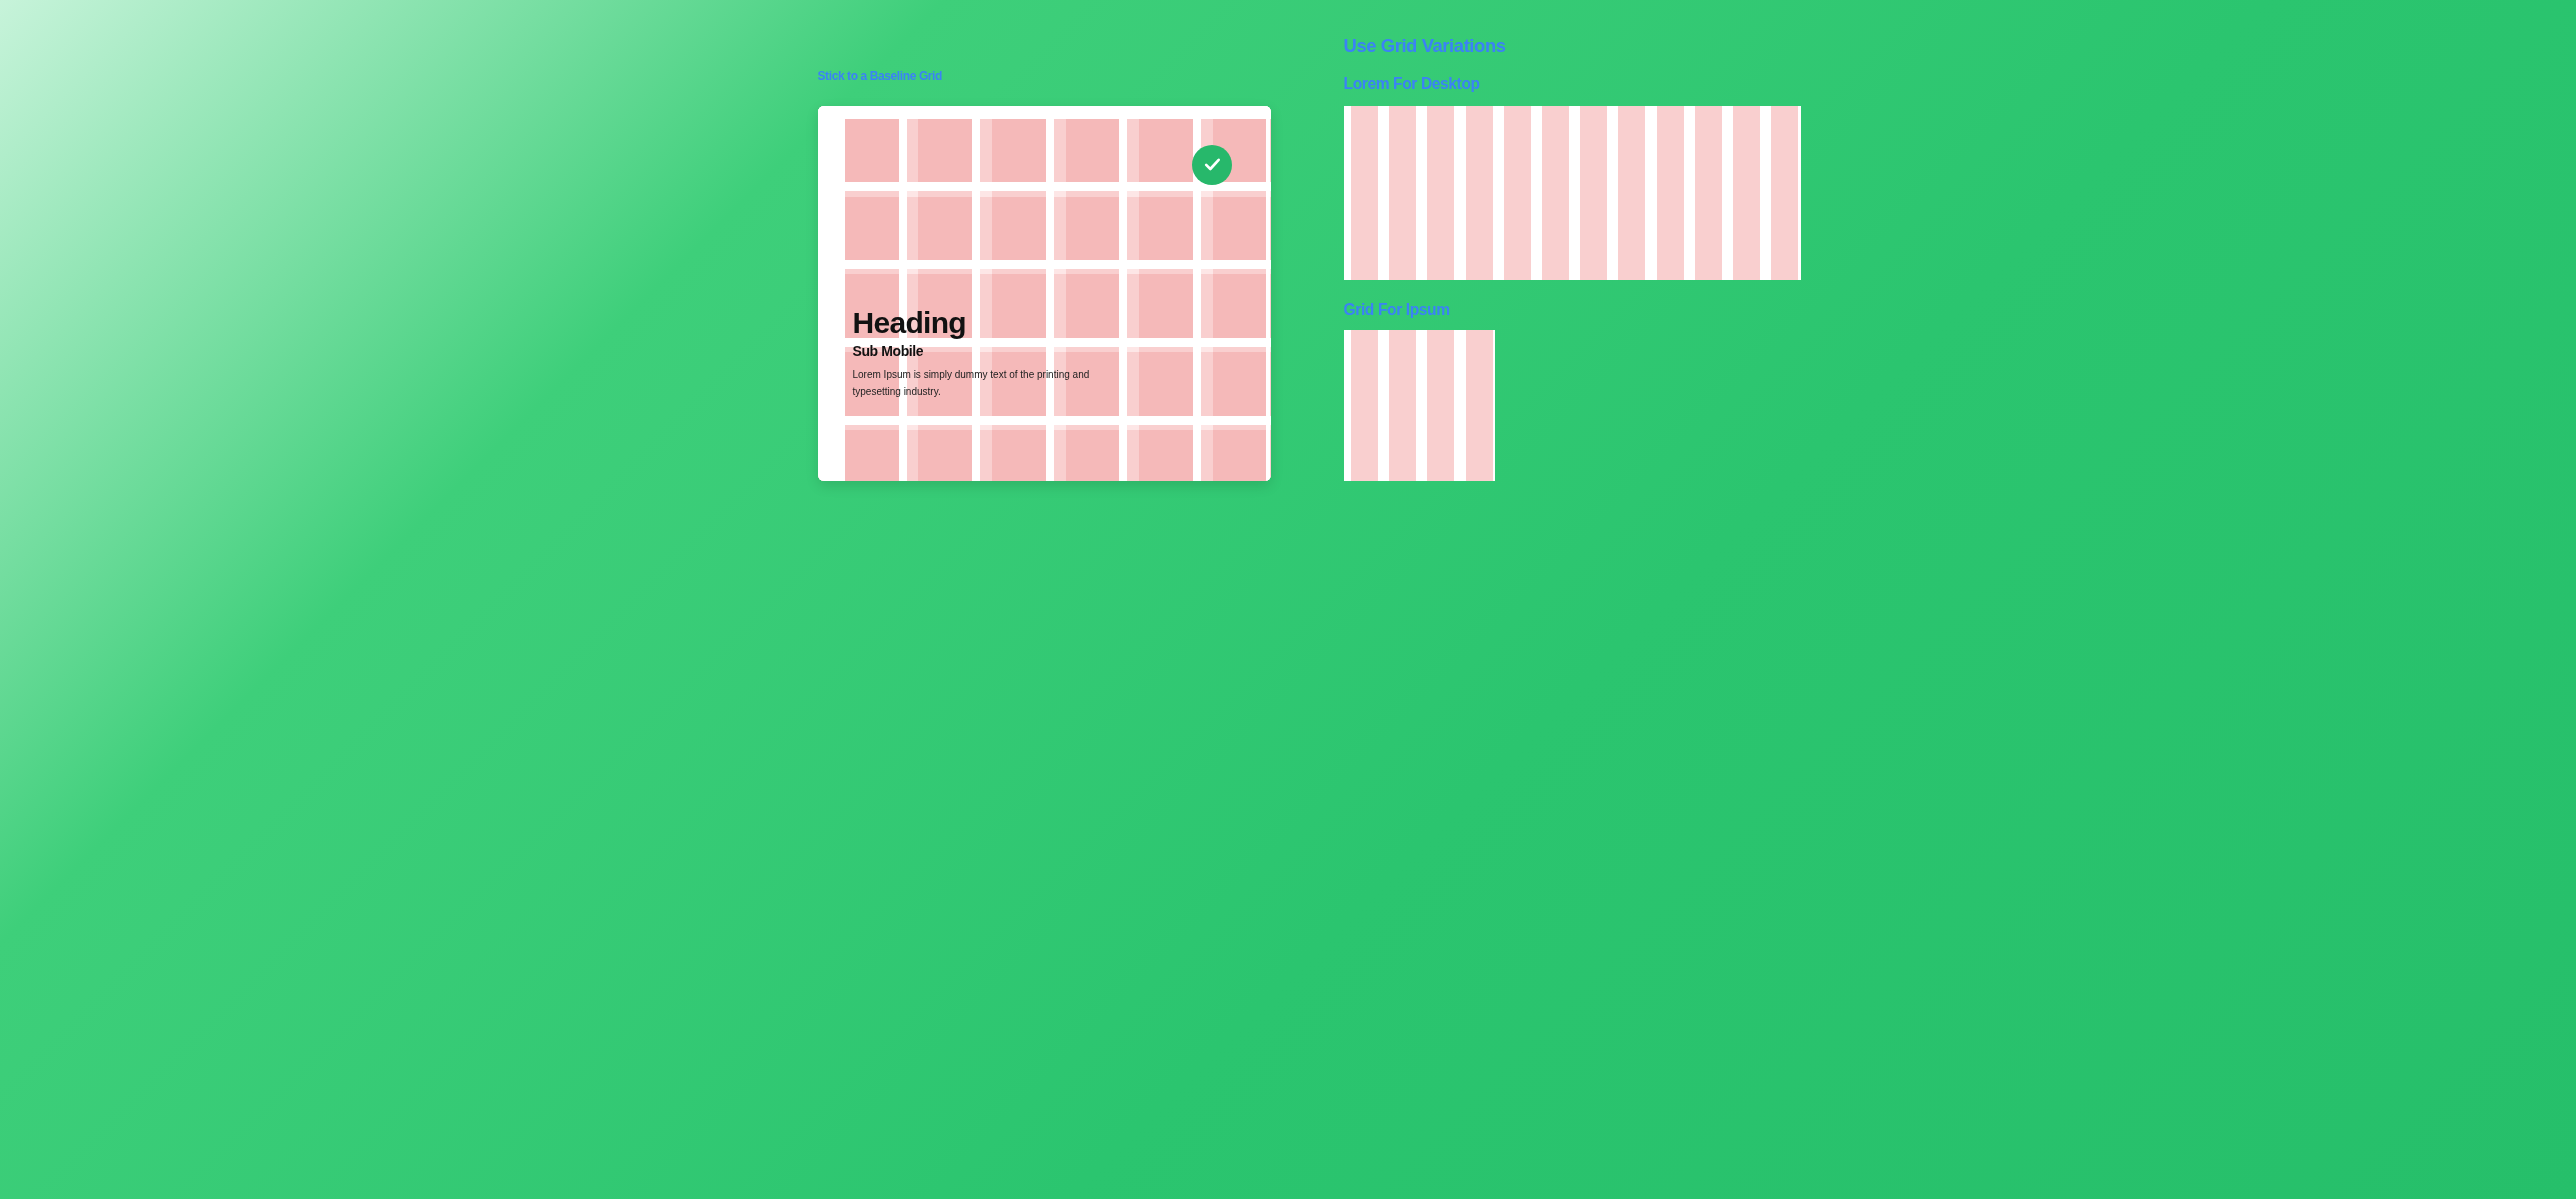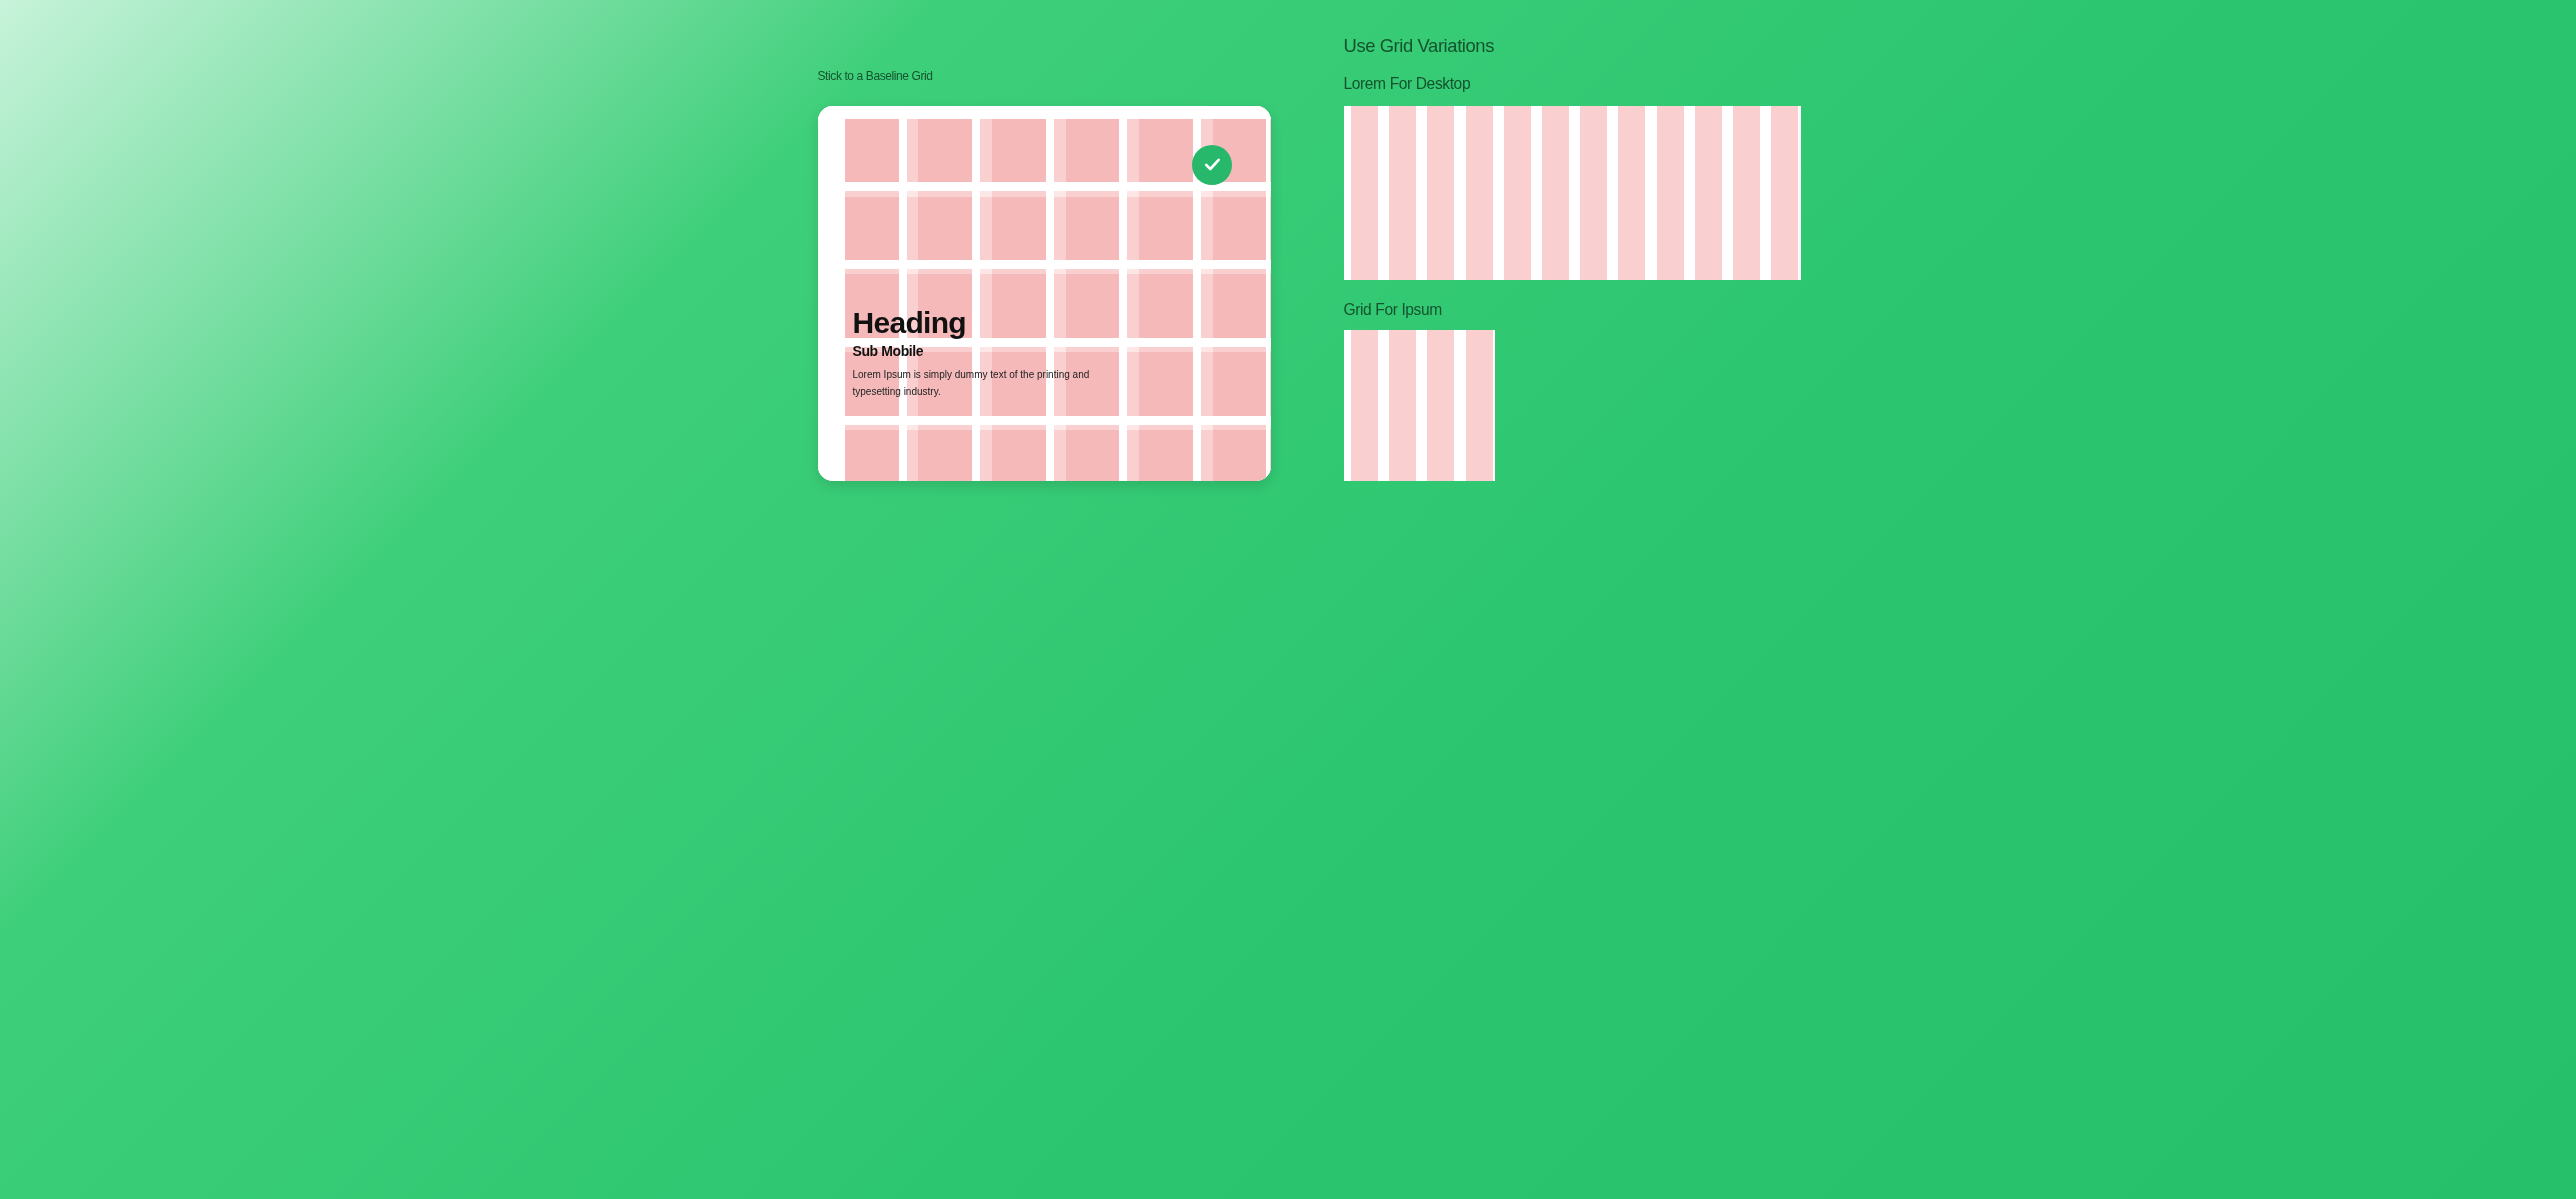--- a/index.html
+++ b/index.html
@@ -13,37 +13,37 @@
   .canvas {
     width: 1125px;
     height: 524px;
     position: relative;
     margin: 0 auto;
   }
 
   
   .h-title {
     position: absolute;
-    font-weight: 400;
-    color: #14532d;
+    font-weight: 700;
+    color: #3b82f6;
     letter-spacing: -0.4px;
     font-stretch: expanded;
   }
   .h-left  { left: 92px; top:  69px; font-size: 12px; }
   .h-right { left: 618px; top:  35px; font-size: 18.4px; }
   .h-desk  { left: 618px; top: 75px; font-size: 15.6px; }
   .h-mob   { left: 618px; top: 301px; font-size: 15.6px; }
 
   
   .card {
     position: absolute;
     left: 92px; top: 106px;
     width: 453px; height: 375px;
     background: #fff;
-    border-radius: 15px;
+    border-radius: 6px;
     overflow: hidden;
     box-shadow: 0 4.2px 12.7px rgba(0,0,0,.12);
   }
   
   .card .tint {
     position:absolute; inset:0;
     background: #fde6e6; 
   }
   
   .card .cols, .card .rows { position:absolute; inset:0; pointer-events:none; }

